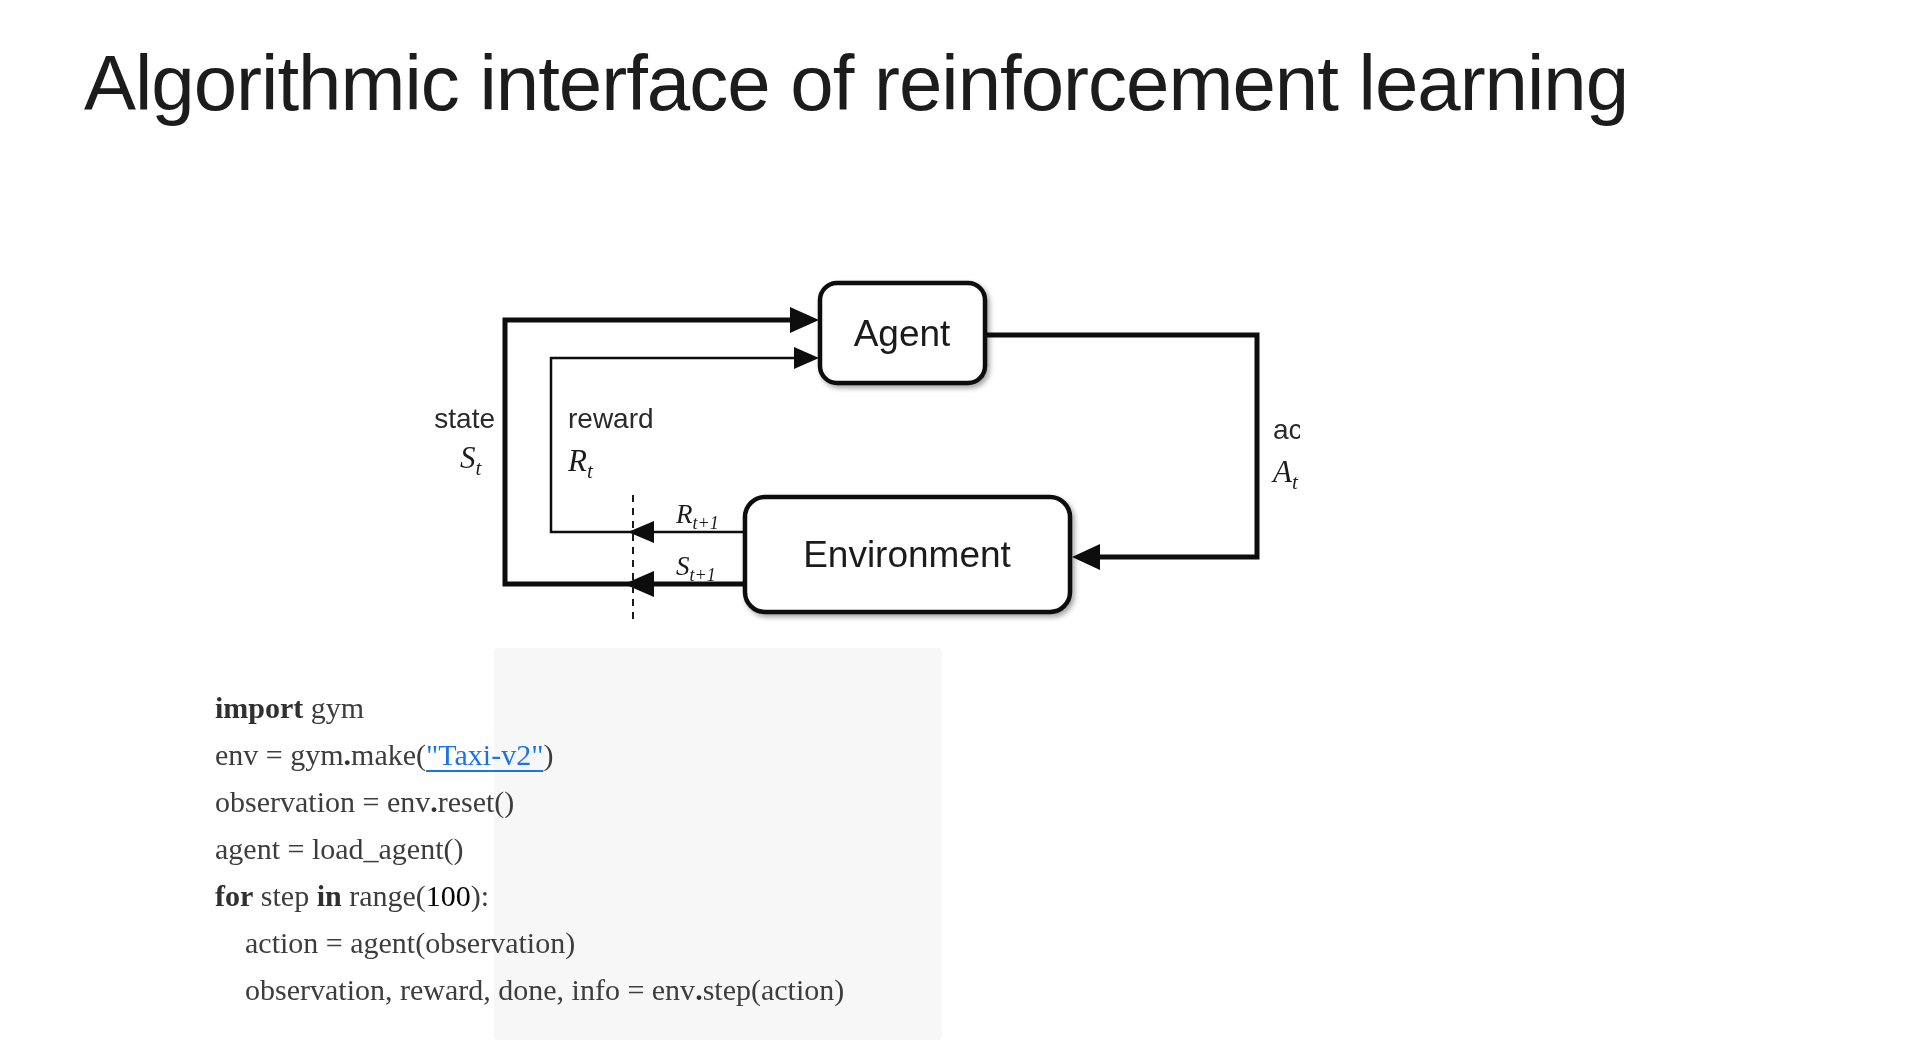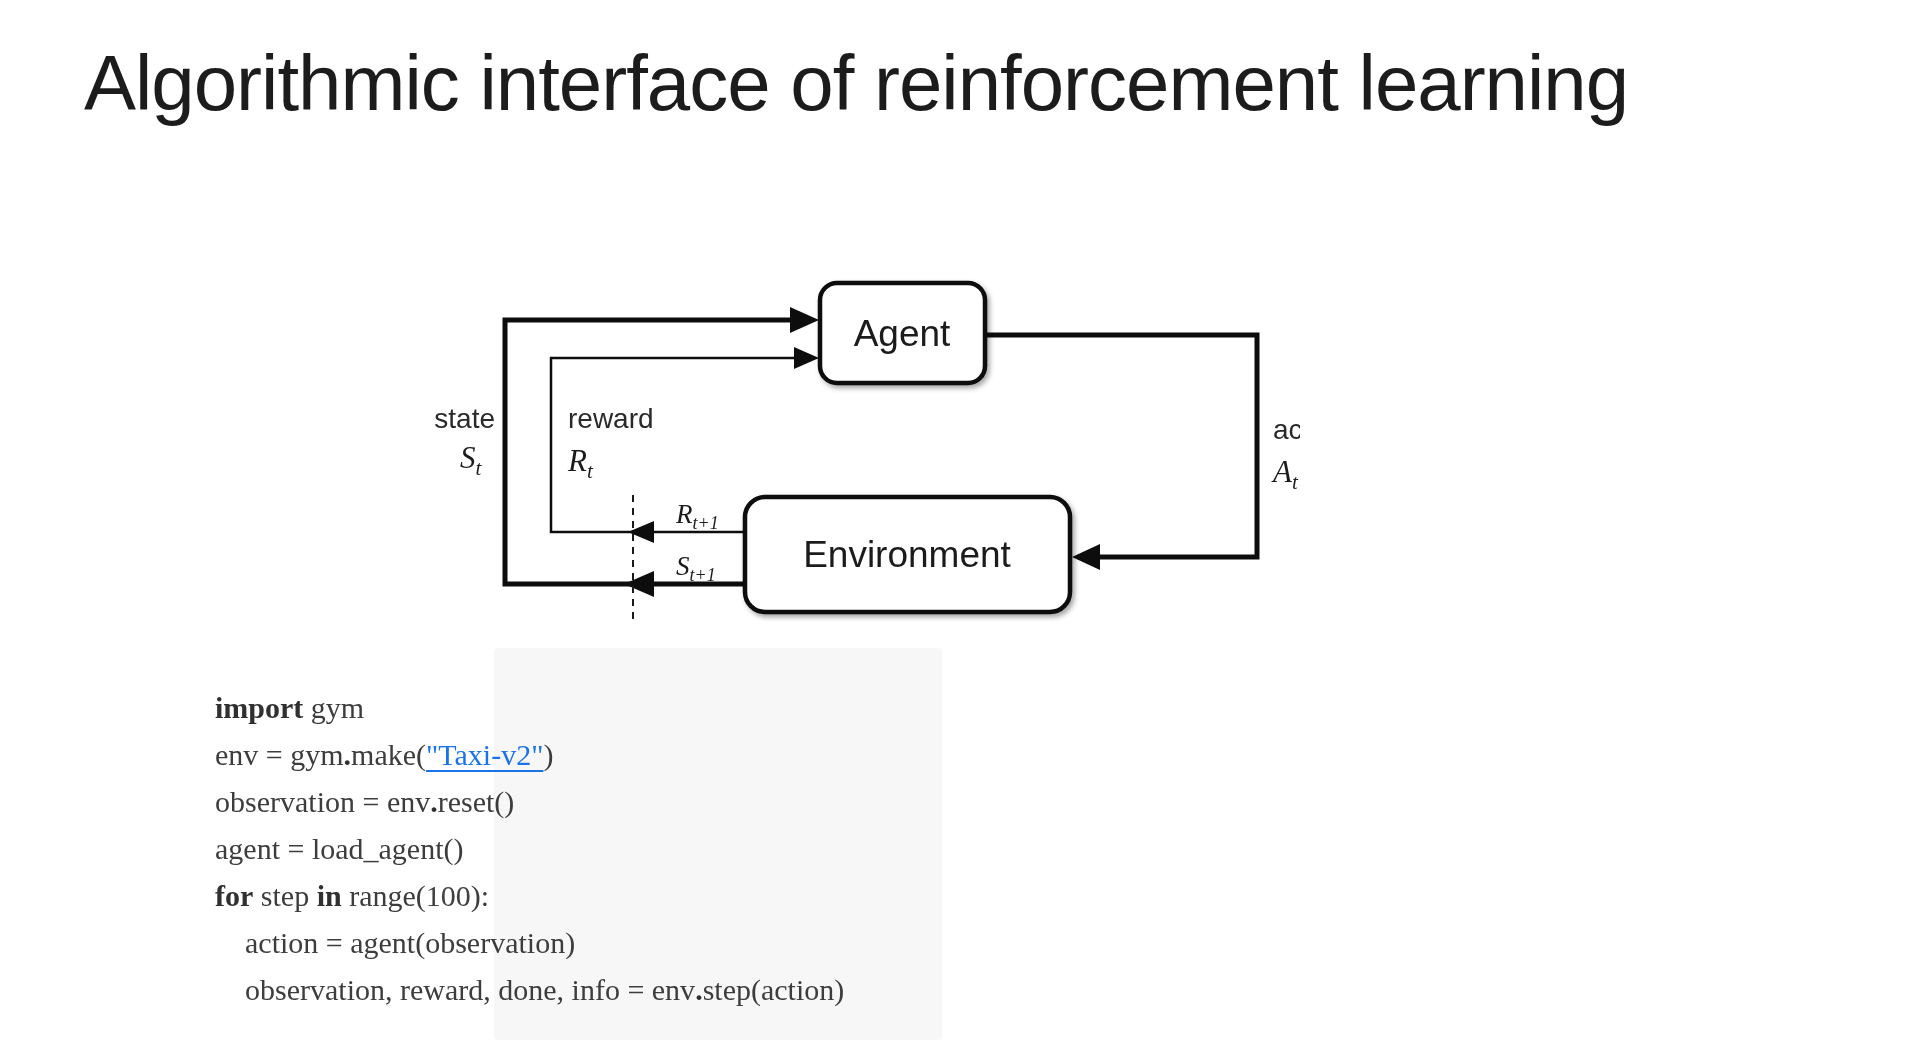--- a/index.html
+++ b/index.html
@@ -68,21 +68,21 @@
   .tok-kw{ font-weight:bold; color:#303030; }
   .tok-b{ font-weight:bold; color:#303030; }
   .tok-plain{ color:#3d3d3d; }
   .tok-link{
     color:#1a73e8;
     text-decoration:underline;
     text-decoration-thickness:2px;
     text-underline-offset:5px;
     cursor:pointer;
   }
-  .tok-num{ color:#404040;margin-top:12px; }
+  .tok-num{ color:#000000;margin-top:12px; }
 </style>
 </head>
 <body>
 
 <div class="slide">
 
   <div class="title">Algorithmic interface of reinforcement learning</div>
 
   <div class="faint-band"></div>
 

